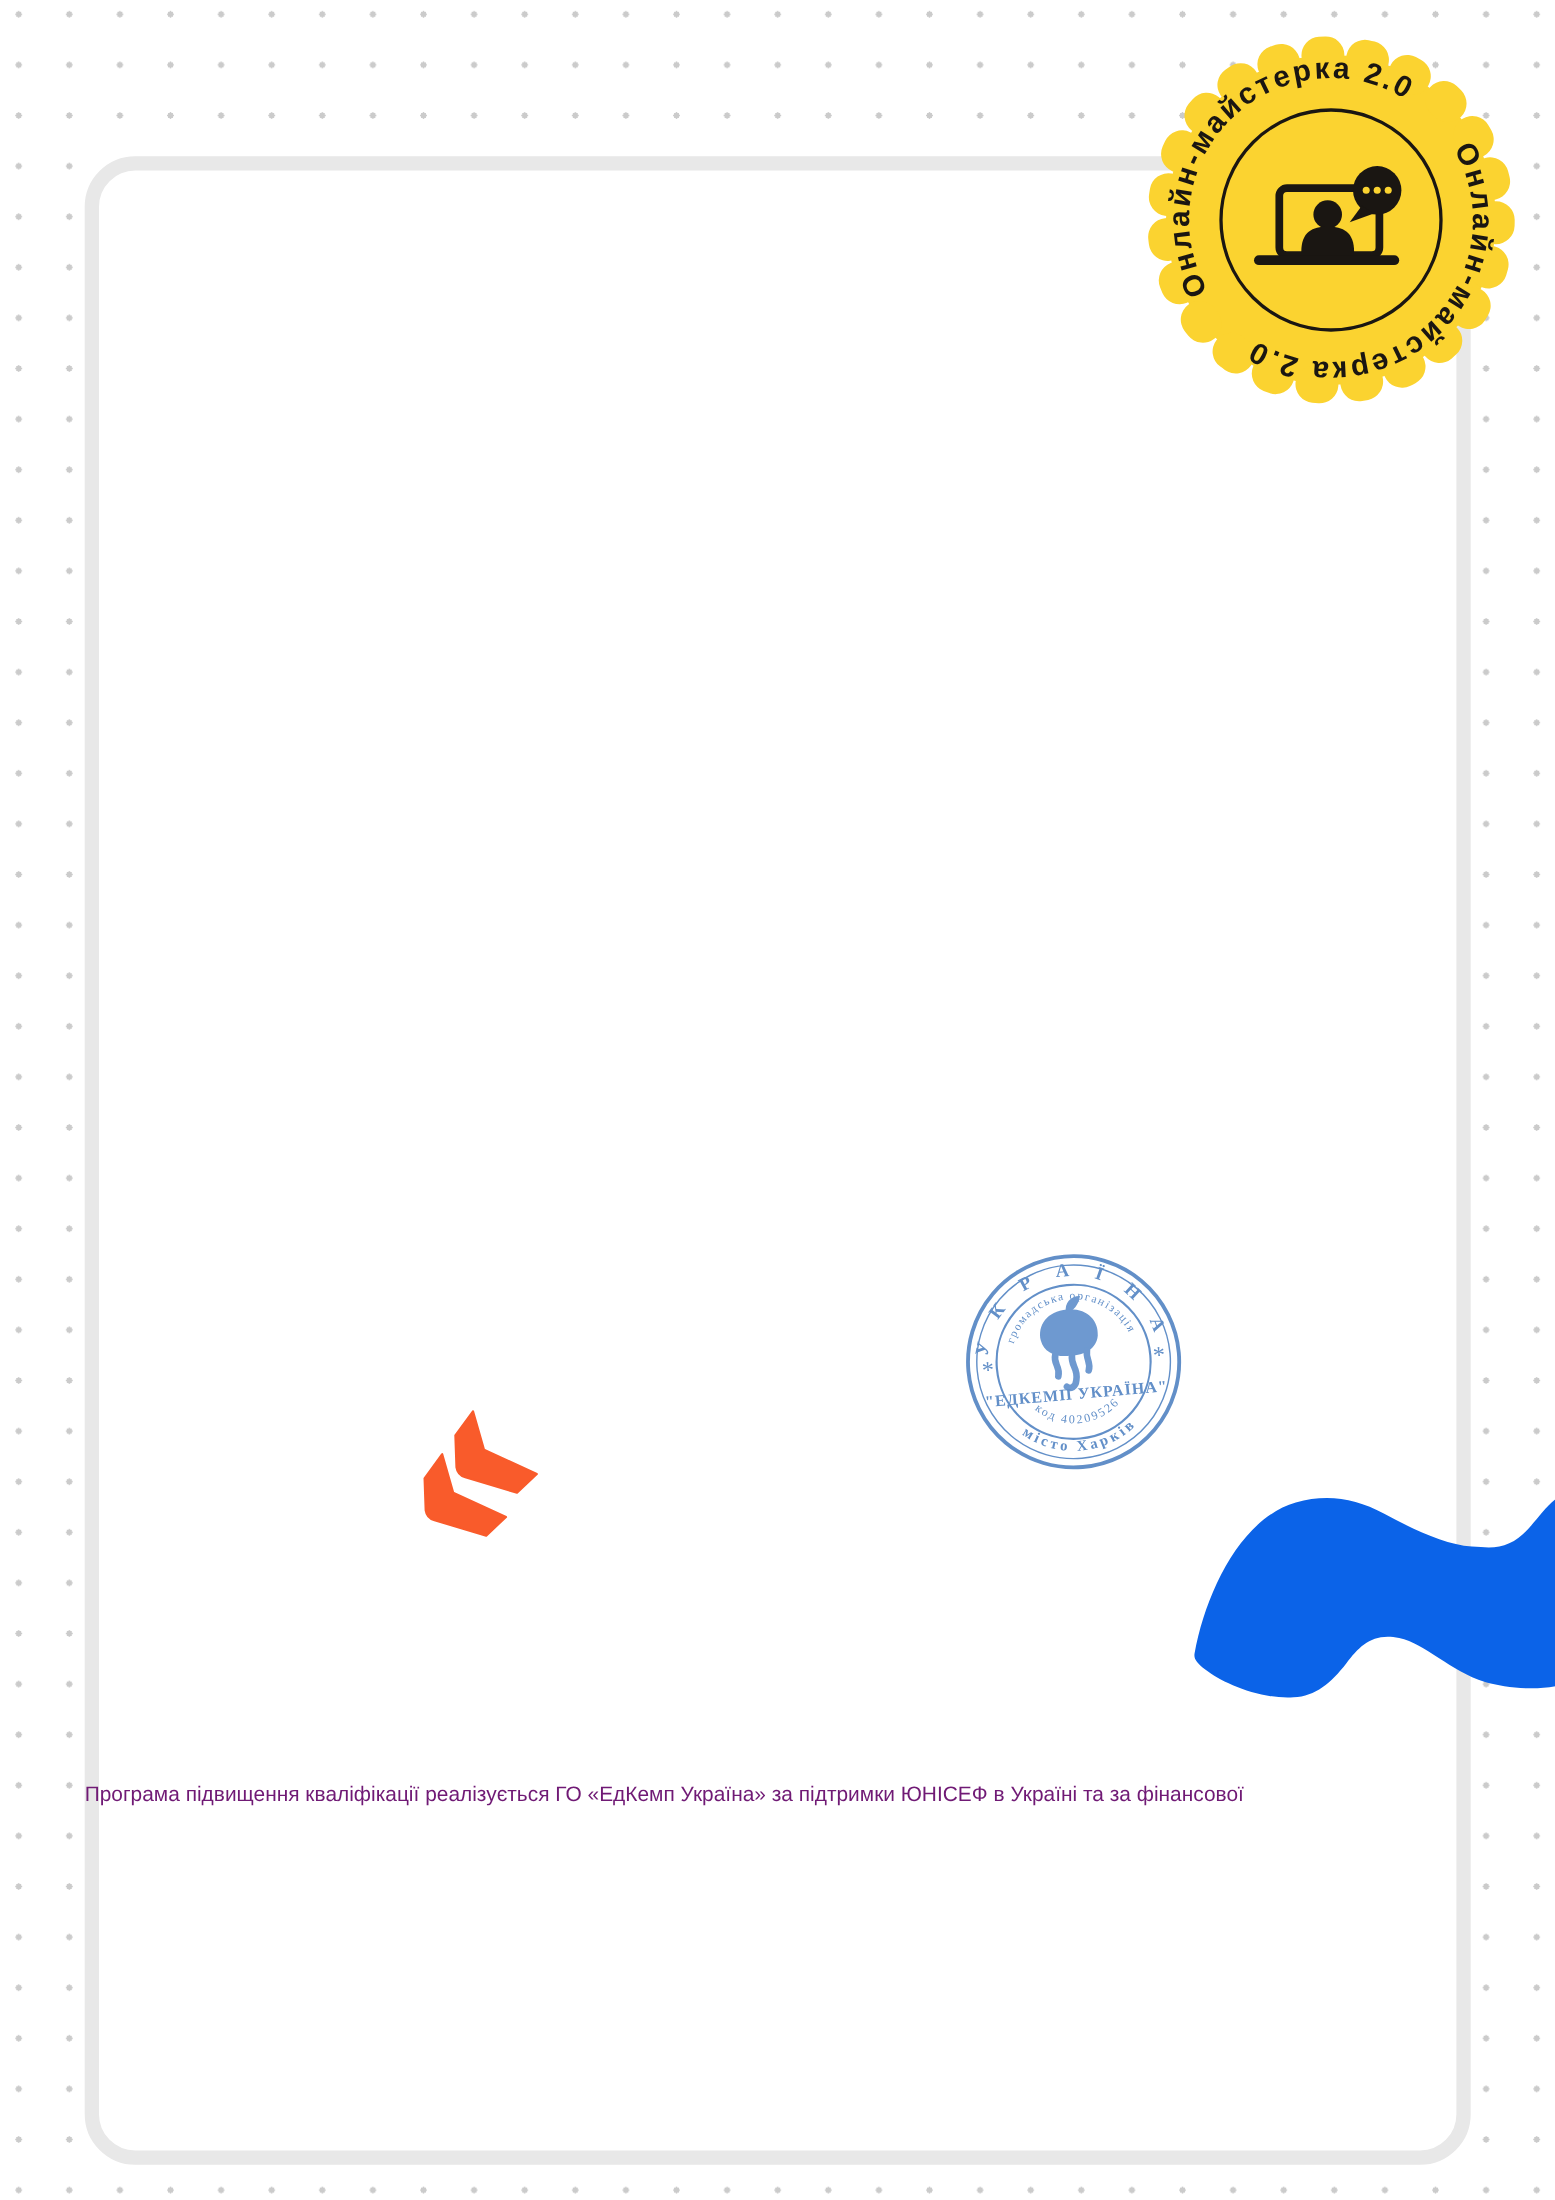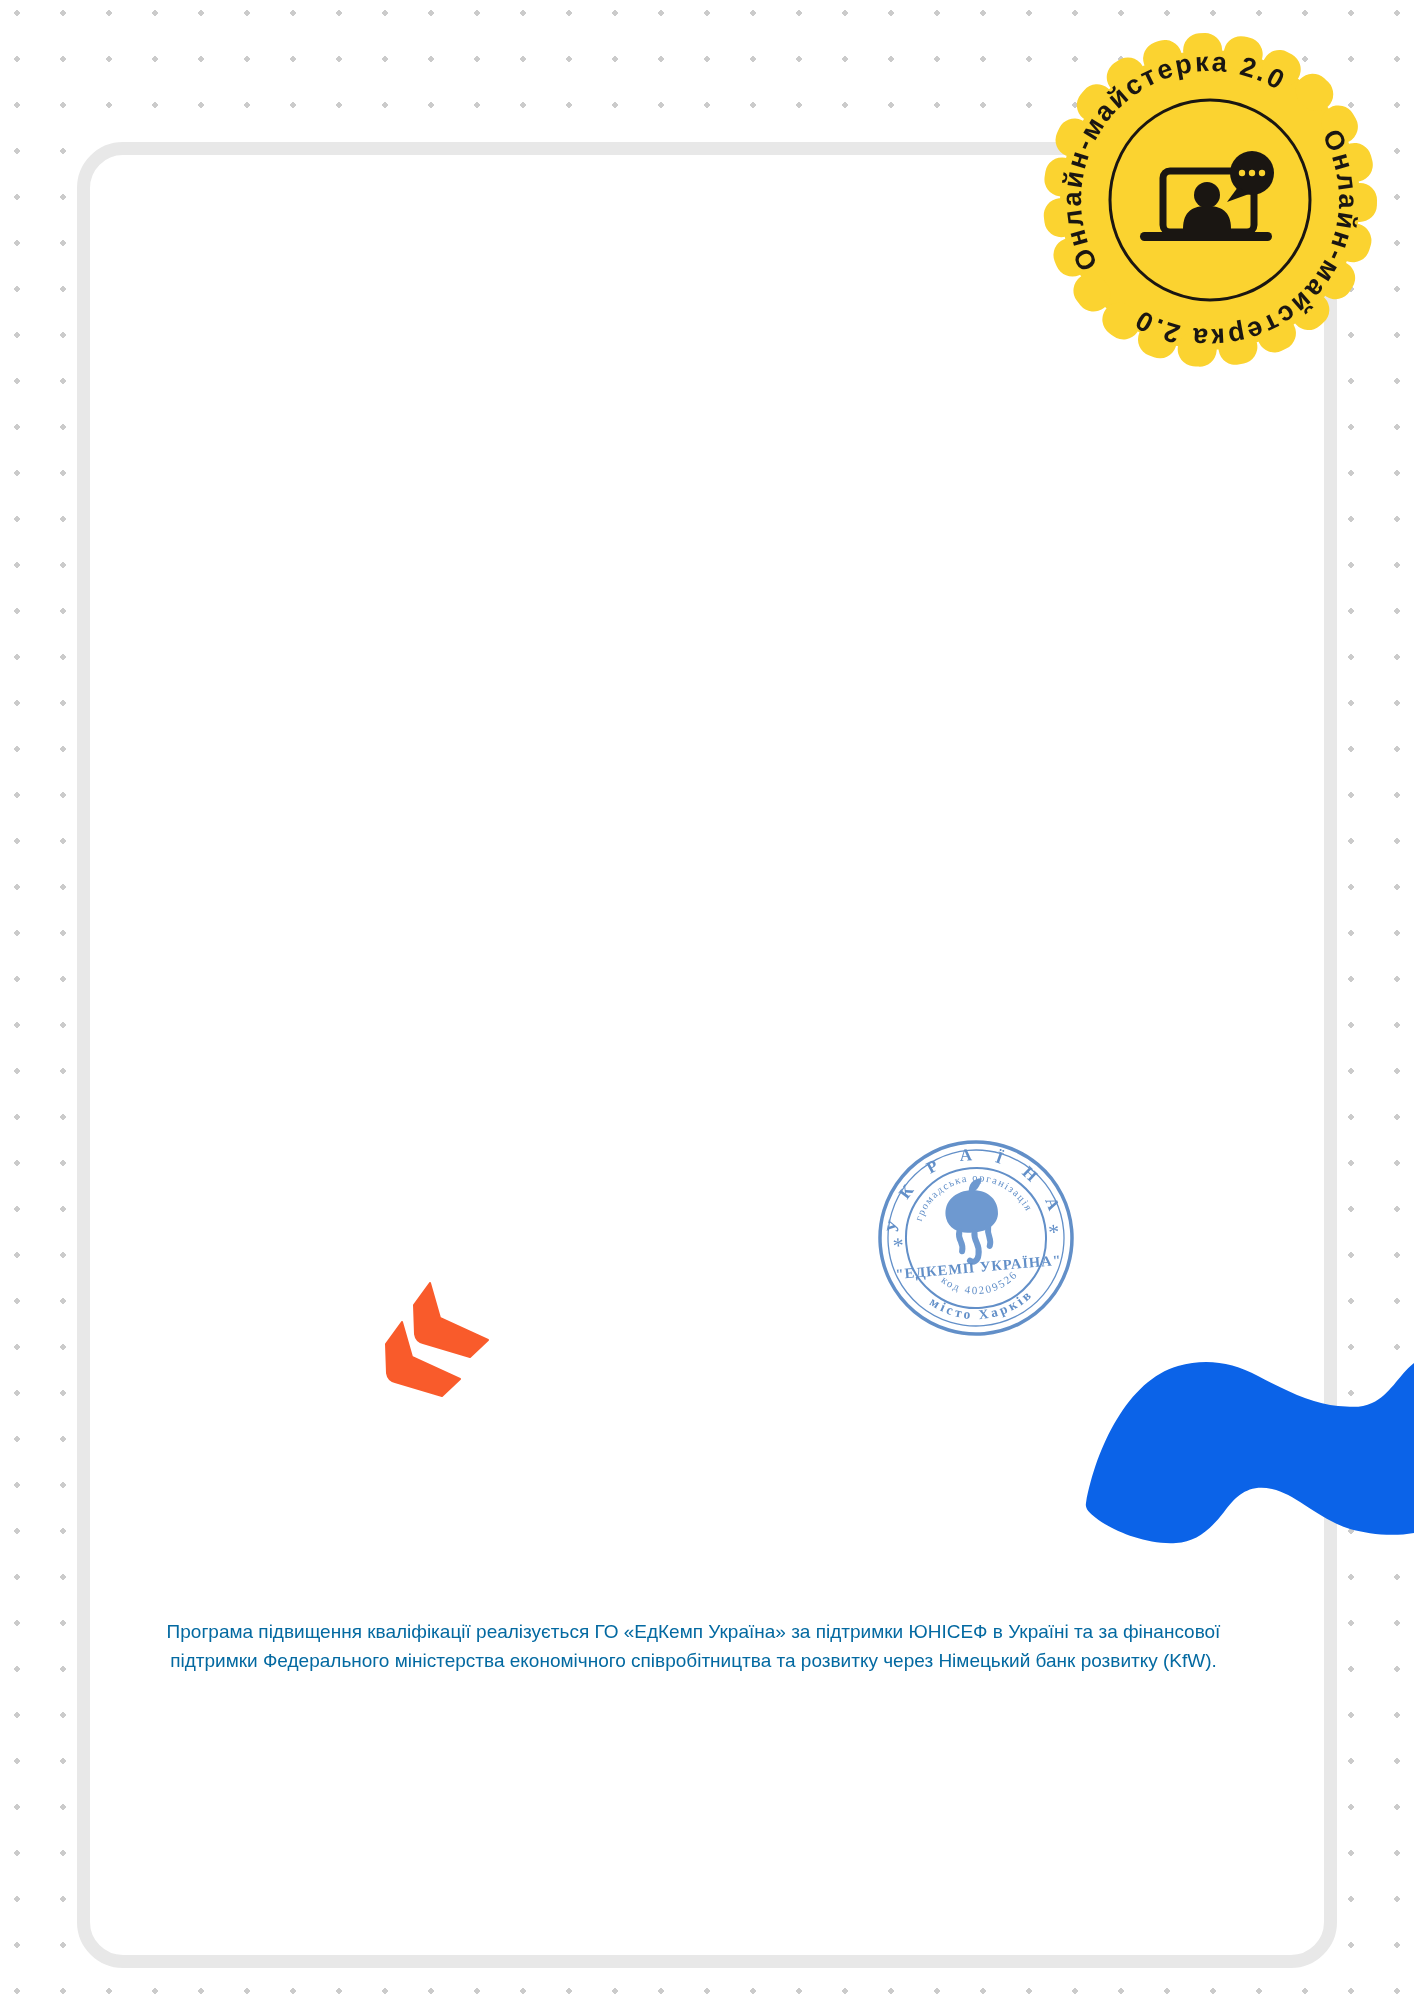--- a/index.html
+++ b/index.html
@@ -16,23 +16,22 @@
   }
   .stamp{position:absolute;left:866px;top:1128px;z-index:2;opacity:.88;}
   .chevrons{position:absolute;left:378px;top:1280px;z-index:2;}
   .wave{position:absolute;left:1080px;top:1350px;z-index:3;}
   .badge{position:absolute;left:1040px;top:30px;z-index:4;}
   .badge-text{font-family:"Liberation Sans",sans-serif;font-size:27px;font-weight:600;
     letter-spacing:2.4px;fill:#1a1612;}
   .stamp-serif{font-family:"Liberation Serif",serif;fill:#4d80c1;}
   .footer{
     position:absolute;left:77px;top:1598px;width:1145px;z-index:2;
-    text-align:center;font-size:19px;line-height:29px;color:#0369a1;
+    font-size:19px;line-height:29px;color:#701a75;
     white-space:nowrap;
-    margin-left:44px;
   }
 </style>
 </head>
 <body>
 
 <div class="card"></div>
 
 <svg class="wave" width="334" height="200" viewBox="1080 1350 334 200" xmlns="http://www.w3.org/2000/svg">
   <path fill="#0B63E8" d="
     M 1086 1503
@@ -122,13 +121,13 @@
     <g>
       <circle cx="42" cy="-27" r="22" fill="#1a1612"></circle>
       <path d="M 28 -13 L 17 2 L 39 -6 Z" fill="#1a1612"></path>
       <circle cx="32" cy="-27" r="3.2" fill="#FBD330"></circle>
       <circle cx="42" cy="-27" r="3.2" fill="#FBD330"></circle>
       <circle cx="52" cy="-27" r="3.2" fill="#FBD330"></circle>
     </g>
   </g>
 </svg>
 
-<p class="footer"><span>Програма підвищення кваліфікації реалізується ГО «ЕдКемп Україна» за підтримки ЮНІСЕФ в Україні та за фінансової</span><br><span>підтримки Федерального міністерства економічного співробітництва та розвитку через Німецький банк розвитку (KfW).</span></p>
+<p class="footer"><span>Програма підвищення кваліфікації реалізується ГО «ЕдКемп Україна» за підтримки ЮНІСЕФ в Україні та за фінансової</span><br></p>
 
 </body></html>

